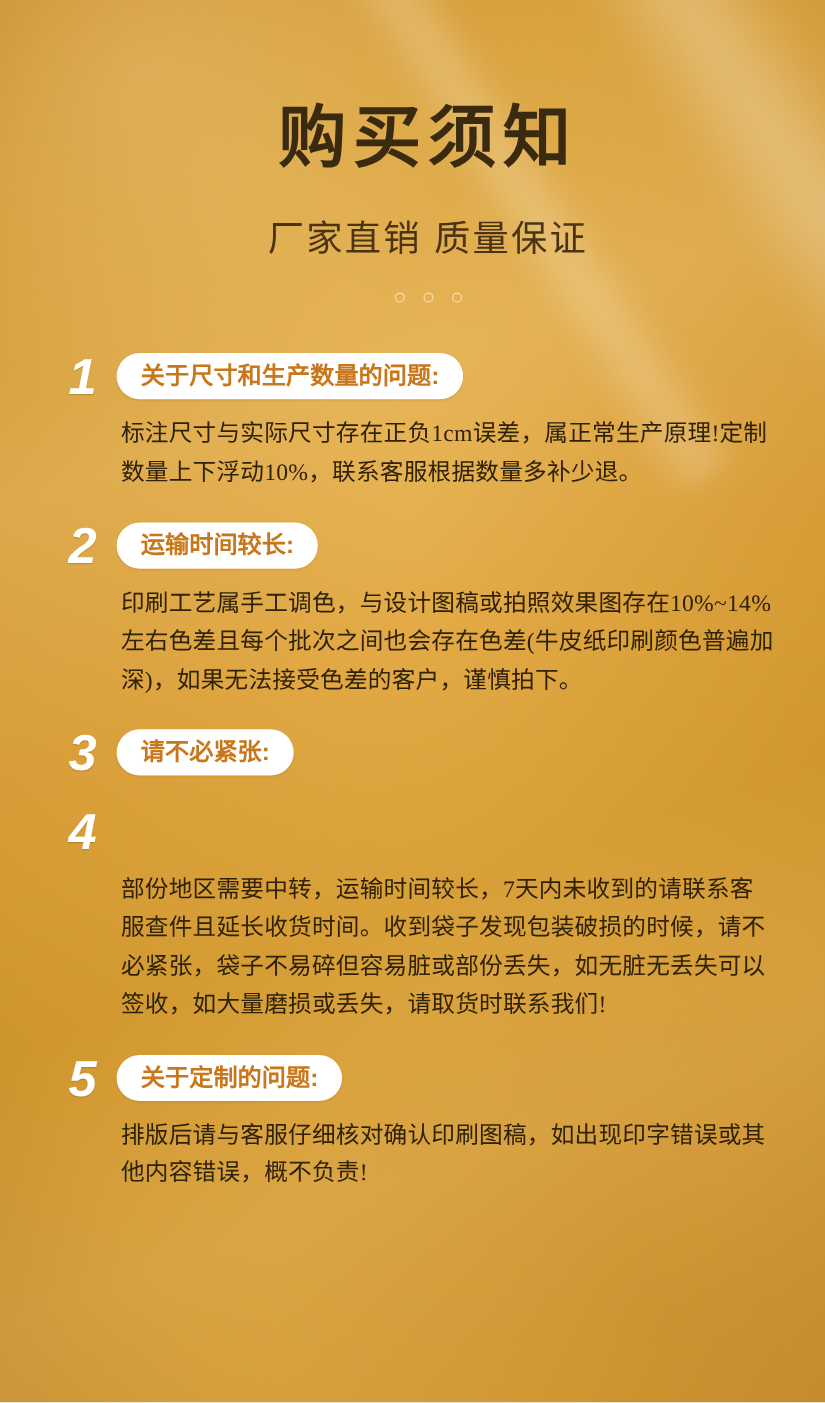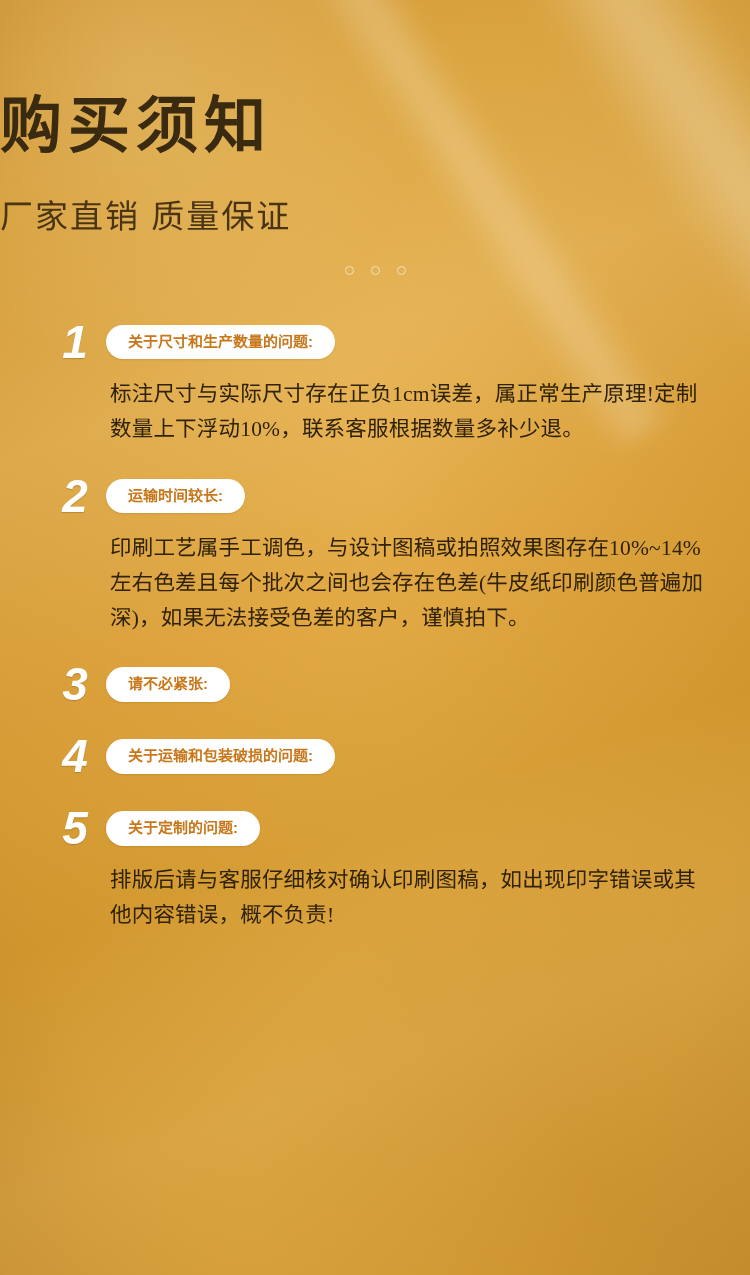--- a/index.html
+++ b/index.html
@@ -76,21 +76,23 @@
     pointer-events: none;
   }
 
   .content {
     position: relative;
     z-index: 3;
   }
 
   
   .header {
+    text-align: center;
     padding-top: 92px;
+    padding-left: 28px;
   }
   .main-title {
     font-size: 62px;
     font-weight: bold;
     color: #3a2a10;
     letter-spacing: 6px;
     line-height: 1.1;
     margin: 0;
   }
   .sub-title {
@@ -135,21 +137,21 @@
     color: #ffffff;
     line-height: 1;
     text-shadow: 0 1px 1px rgba(120,75,15,0.35);
     width: 34px;
     text-align: center;
     flex: 0 0 auto;
   }
   .pill {
     background: #ffffff;
     color: #c8771a;
-    font-size: 15px;
+    font-size: 22px;
     font-weight: bold;
     border-radius: 22px;
     padding: 9px 22px;
     line-height: 1.1;
     box-shadow: 0 1px 2px rgba(130,80,15,0.18);
     white-space: nowrap;
   }
   .body-text {
     margin: 12px 0 0 52px;
     font-size: 21.5px;
@@ -205,22 +207,22 @@
       <div class="item">
         <div class="item-head">
           <span class="num">3</span>
           <span class="pill">请不必紧张:</span>
         </div>
       </div>
 
       <div class="item">
         <div class="item-head">
           <span class="num">4</span>
-          <span class="pill">关于运输和包装破损的问题:</span>
-        </div>
+        </div>
+        <p class="body-text">部份地区需要中转，运输时间较长，7天内未收到的请联系客服查件且延长收货时间。收到袋子发现包装破损的时候，请不必紧张，袋子不易碎但容易脏或部份丢失，如无脏无丢失可以签收，如大量磨损或丢失，请取货时联系我们!</p>
       </div>
 
       <div class="item">
         <div class="item-head">
           <span class="num">5</span>
           <span class="pill">关于定制的问题:</span>
         </div>
         <p class="body-text">排版后请与客服仔细核对确认印刷图稿，如出现印字错误或其他内容错误，概不负责!</p>
       </div>
 

